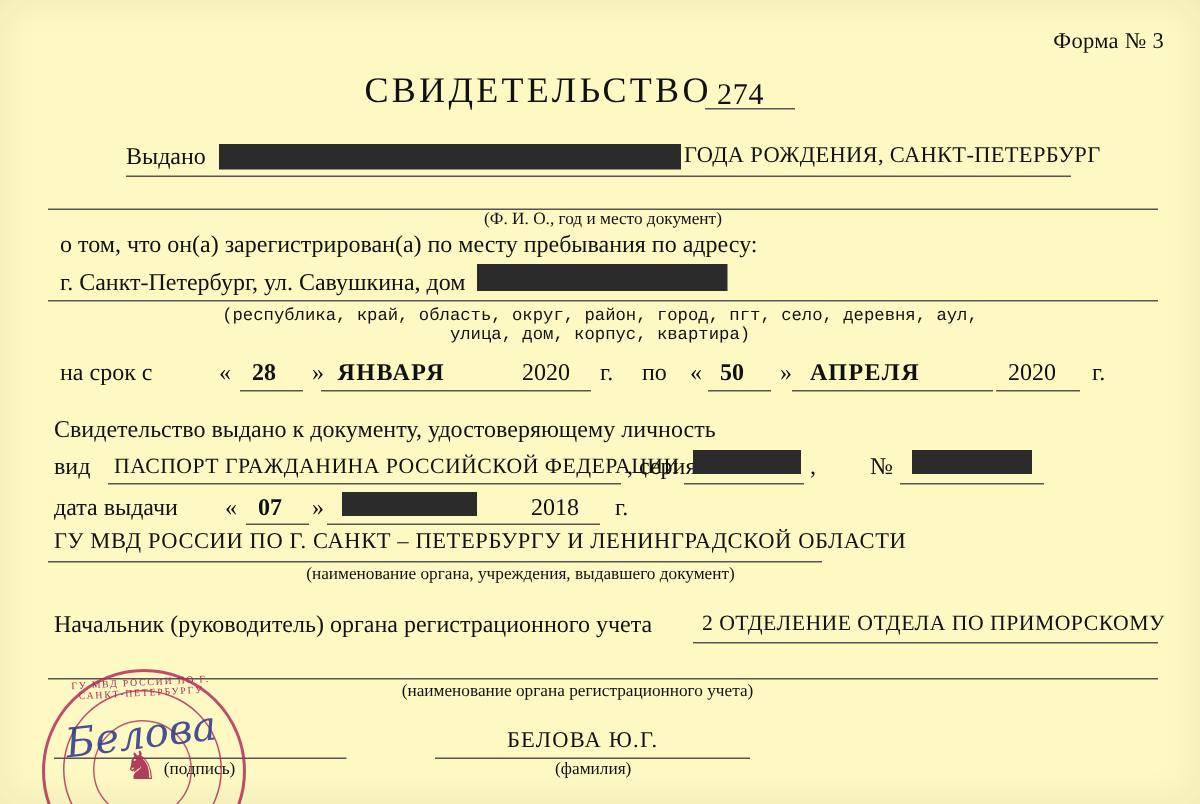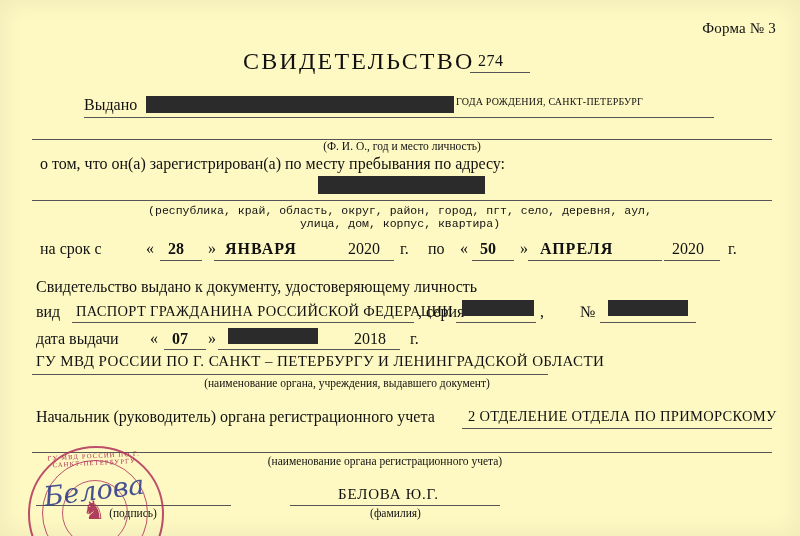--- a/index.html
+++ b/index.html
@@ -34,21 +34,21 @@
   .title-main {
     left: 243px;
     top: 48px;
     font-size: 24px;
     letter-spacing: 2.2px;
     font-weight: 400;
   }
   .title-num {
     left: 478px;
     top: 52px;
-    font-size: 16px;
+    font-size: 20px;
     letter-spacing: 0.5px;
   }
   .title-num-underline {
     left: 470px;
     top: 72px;
     width: 60px;
     border-bottom: 1px solid #111;
   }
   .title-sub {
     left: 222px;
@@ -69,21 +69,21 @@
   }
 
   .redact {
     background: #2b2b2b;
     height: 15px;
   }
 
   
   .issued-label { left: 84px; top: 96px; }
   .issued-redact { left: 146px; top: 96px; width: 308px; height: 17px; }
-  .issued-text { left: 456px; top: 96px; font-size: 10px; letter-spacing: 0.2px; }
+  .issued-text { left: 456px; top: 96px; font-size: 15px; letter-spacing: 0.2px; }
   .issued-rule { left: 84px; top: 117px; width: 630px; }
 
   .rule-2 { left: 32px; top: 139px; width: 740px; }
   .cap-1 { left: 232px; top: 140px; width: 340px; }
 
   .about-line { left: 40px; top: 155px; }
   .addr-line { left: 40px; top: 180px; }
   .addr-redact { left: 318px; top: 176px; width: 167px; height: 18px; }
   .rule-3 { left: 32px; top: 200px; width: 740px; }
   .cap-2 { left: 130px; top: 204px; width: 540px; font-family: Liberation Mono, monospace; }
@@ -229,23 +229,24 @@
   <div class="abs title-main">СВИДЕТЕЛЬСТВО</div>
   <div class="abs title-num">274</div>
   <div class="abs rule title-num-underline"></div>
 
   <div class="abs issued-label lbl">Выдано</div>
   <div class="abs redact issued-redact"></div>
   <div class="abs issued-text">ГОДА РОЖДЕНИЯ, САНКТ-ПЕТЕРБУРГ</div>
   <div class="abs rule issued-rule"></div>
 
   <div class="abs rule rule-2"></div>
-  <div class="abs caption cap-1">(Ф. И. О., год и место личность)</div>
+  <div class="abs caption cap-1">(Ф. И. О., год и место документ)</div>
 
   <div class="abs about-line lbl">о том, что он(а) зарегистрирован(а) по месту пребывания по адресу:</div>
+  <div class="abs addr-line lbl">г. Санкт-Петербург, ул. Савушкина, дом</div>
   <div class="abs redact addr-redact"></div>
   <div class="abs rule rule-3"></div>
   <div class="abs caption cap-2">(республика, край, область, округ, район, город, пгт, село, деревня, аул, улица, дом, корпус, квартира)</div>
 
   <div class="abs term-row term-lbl lbl">на срок с</div>
   <div class="abs term-row q1 lbl">«</div>
   <div class="abs term-row m28 lbl">28</div>
   <div class="abs term-row q2 lbl">»</div>
   <div class="abs term-row month1 lbl">ЯНВАРЯ</div>
   <div class="abs term-row y1 lbl">2020</div>

